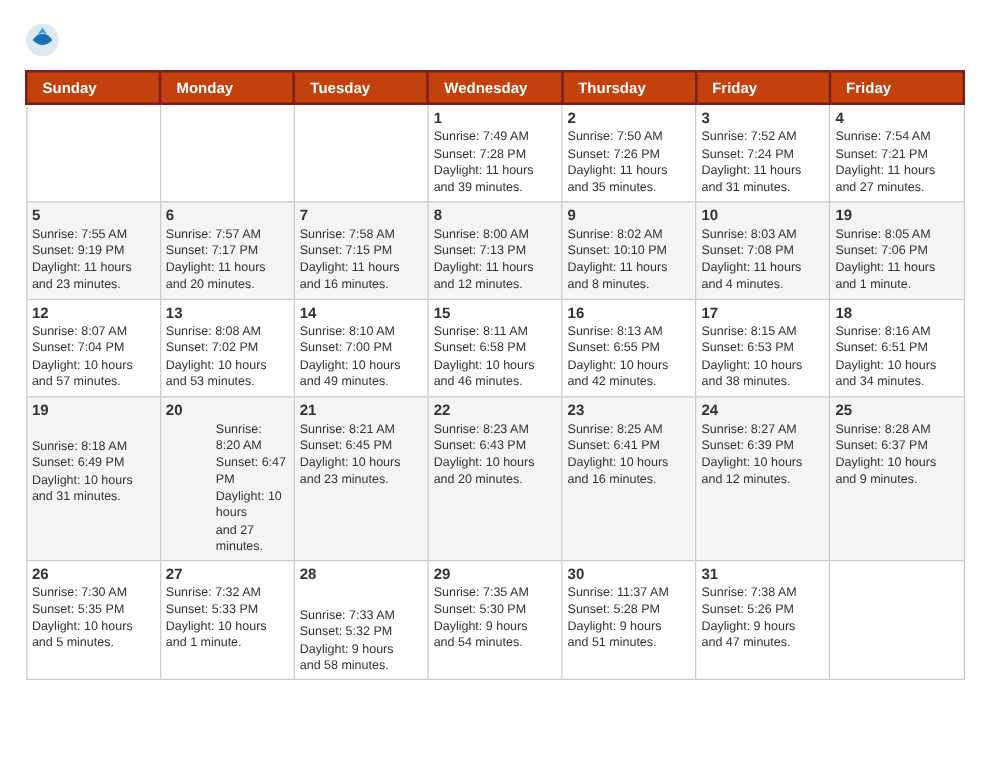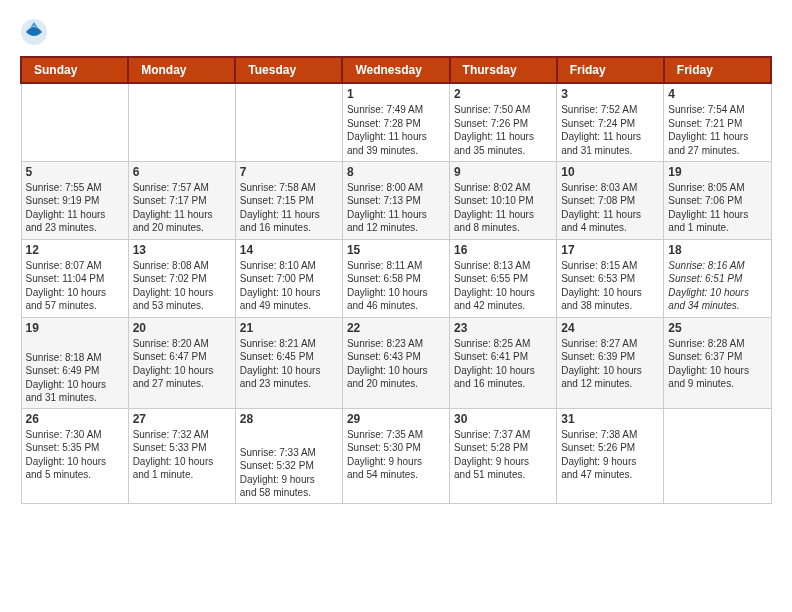--- a/index.html
+++ b/index.html
@@ -214,21 +214,21 @@
             <div class="day-info" style="white-space: pre-line;">Sunrise: 8:05 AM
 Sunset: 7:06 PM
 Daylight: 11 hours
 and 1 minute.</div>
           </td>
         </tr>
         <tr>
           <td>
             <span class="day-num">12</span>
             <div class="day-info" style="white-space: pre-line;">Sunrise: 8:07 AM
-Sunset: 11:04 PM
+Sunset: 7:04 PM
 Daylight: 10 hours
 and 57 minutes.</div>
           </td>
           <td>
             <span class="day-num">13</span>
             <div class="day-info" style="white-space: pre-line;">Sunrise: 8:08 AM
 Sunset: 7:02 PM
 Daylight: 10 hours
 and 53 minutes.</div>
           </td>
@@ -255,37 +255,37 @@
           </td>
           <td>
             <span class="day-num">17</span>
             <div class="day-info" style="white-space: pre-line;">Sunrise: 8:15 AM
 Sunset: 6:53 PM
 Daylight: 10 hours
 and 38 minutes.</div>
           </td>
           <td>
             <span class="day-num">18</span>
-            <div class="day-info" style="white-space: pre-line; font-style: italic;">Sunrise: 8:16 AM
+            <div class="day-info" style="white-space: pre-line;">Sunrise: 8:16 AM
 Sunset: 6:51 PM
 Daylight: 10 hours
 and 34 minutes.</div>
           </td>
         </tr>
         <tr>
           <td>
             <span class="day-num">19</span>
             <div class="day-info" style="white-space: pre-line; margin-top: 16px;">Sunrise: 8:18 AM
 Sunset: 6:49 PM
 Daylight: 10 hours
 and 31 minutes.</div>
           </td>
           <td>
             <span class="day-num">20</span>
-            <div class="day-info" style="white-space: pre-line;">Sunrise: 8:20 AM
+            <div class="day-info" style="white-space: pre-line; margin-left: 40px;">Sunrise: 8:20 AM
 Sunset: 6:47 PM
 Daylight: 10 hours
 and 27 minutes.</div>
           </td>
           <td>
             <span class="day-num">21</span>
             <div class="day-info" style="white-space: pre-line;">Sunrise: 8:21 AM
 Sunset: 6:45 PM
 Daylight: 10 hours
 and 23 minutes.</div>
@@ -343,21 +343,21 @@
           </td>
           <td>
             <span class="day-num">29</span>
             <div class="day-info" style="white-space: pre-line;">Sunrise: 7:35 AM
 Sunset: 5:30 PM
 Daylight: 9 hours
 and 54 minutes.</div>
           </td>
           <td>
             <span class="day-num">30</span>
-            <div class="day-info" style="white-space: pre-line;">Sunrise: 7:37 AM
+            <div class="day-info" style="white-space: pre-line;">Sunrise: 11:37 AM
 Sunset: 5:28 PM
 Daylight: 9 hours
 and 51 minutes.</div>
           </td>
           <td>
             <span class="day-num">31</span>
             <div class="day-info" style="white-space: pre-line;">Sunrise: 7:38 AM
 Sunset: 5:26 PM
 Daylight: 9 hours
 and 47 minutes.</div>

